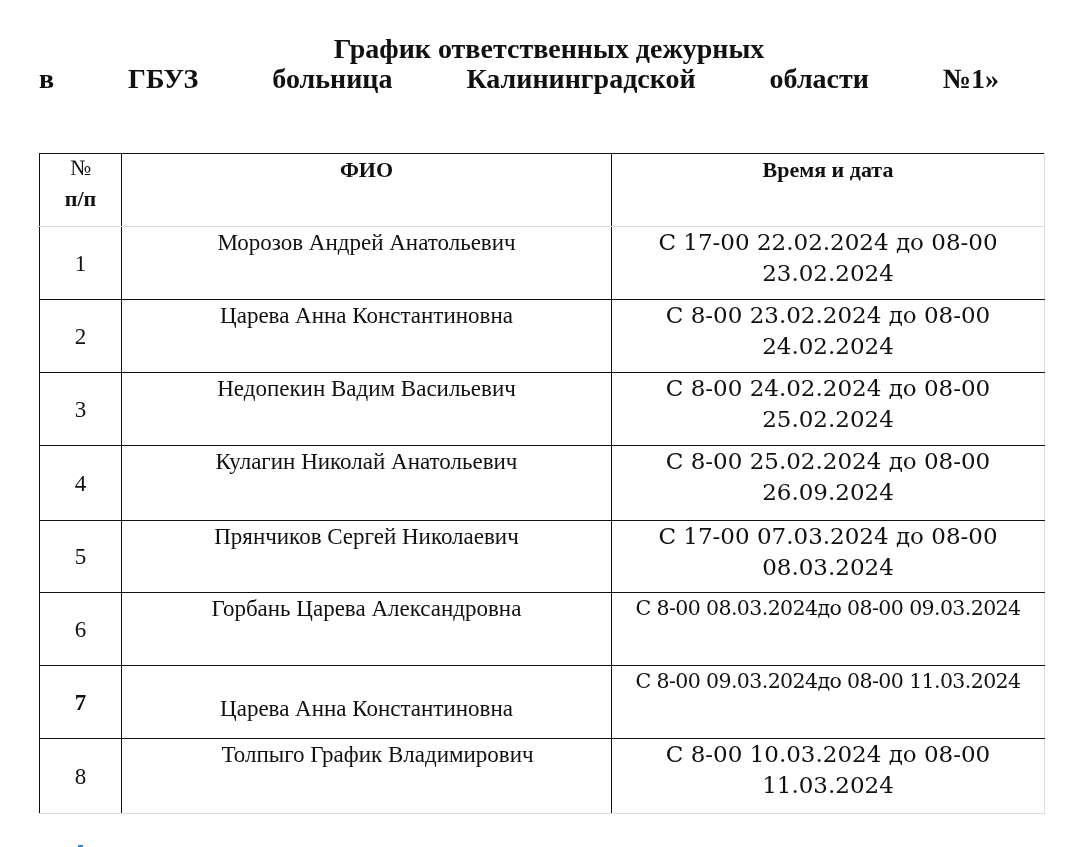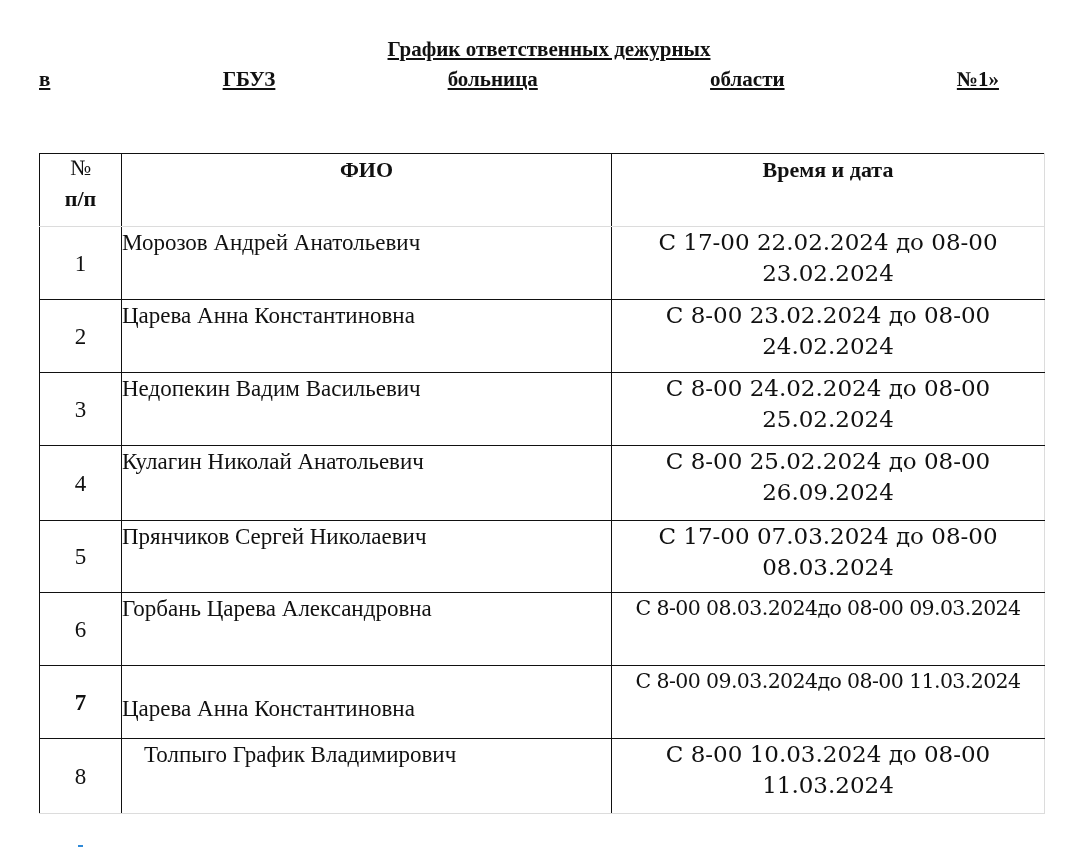--- a/index.html
+++ b/index.html
@@ -14,23 +14,22 @@
       overflow: hidden;
       font-family: "Liberation Serif", "DejaVu Serif", serif;
       color: #111111;
     }
     .heading {
       position: absolute;
       left: 39px;
       top: 34px;
       width: 960px;
       font-weight: bold;
-      font-size: 21px;
+      font-size: 28px;
       line-height: 30px;
-      text-decoration: underline;
     }
     .heading .line1 {
       text-align: center;
       padding-left: 60px;
       display: block;
       height: 30px;
     }
     .heading .line2 {
       display: flex;
       justify-content: space-between;
@@ -47,20 +46,21 @@
       border-collapse: collapse;
       table-layout: fixed;
       width: 1005px;
     }
     table.duty td, table.duty th {
       border: 1.5px solid #111111;
       padding: 0;
       vertical-align: top;
       font-size: 23px;
       line-height: 31px;
+      text-align: center;
     }
     table.duty tr > *:last-child {
       border-right: 1.5px solid #dcdcdc;
     }
     table.duty tr:last-child > * {
       border-bottom: 1.5px solid #dcdcdc;
     }
     table.duty th {
       font-weight: bold;
       font-size: 22px;
@@ -117,20 +117,21 @@
   </style>
 </head>
 <body>
 
 <div class="heading">
   <span class="line1">График ответственных дежурных</span>
   <div class="line2">
     <span>в</span>
     <span>ГБУЗ</span>
     <span>больница</span>
+    <span>Калининградской</span>
     <span>области</span>
     <span>№1»</span>
   </div>
 </div>
 
 <table class="duty">
   <thead>
     <tr>
       <th class="col-num">
         <span class="num-sym">№</span>

